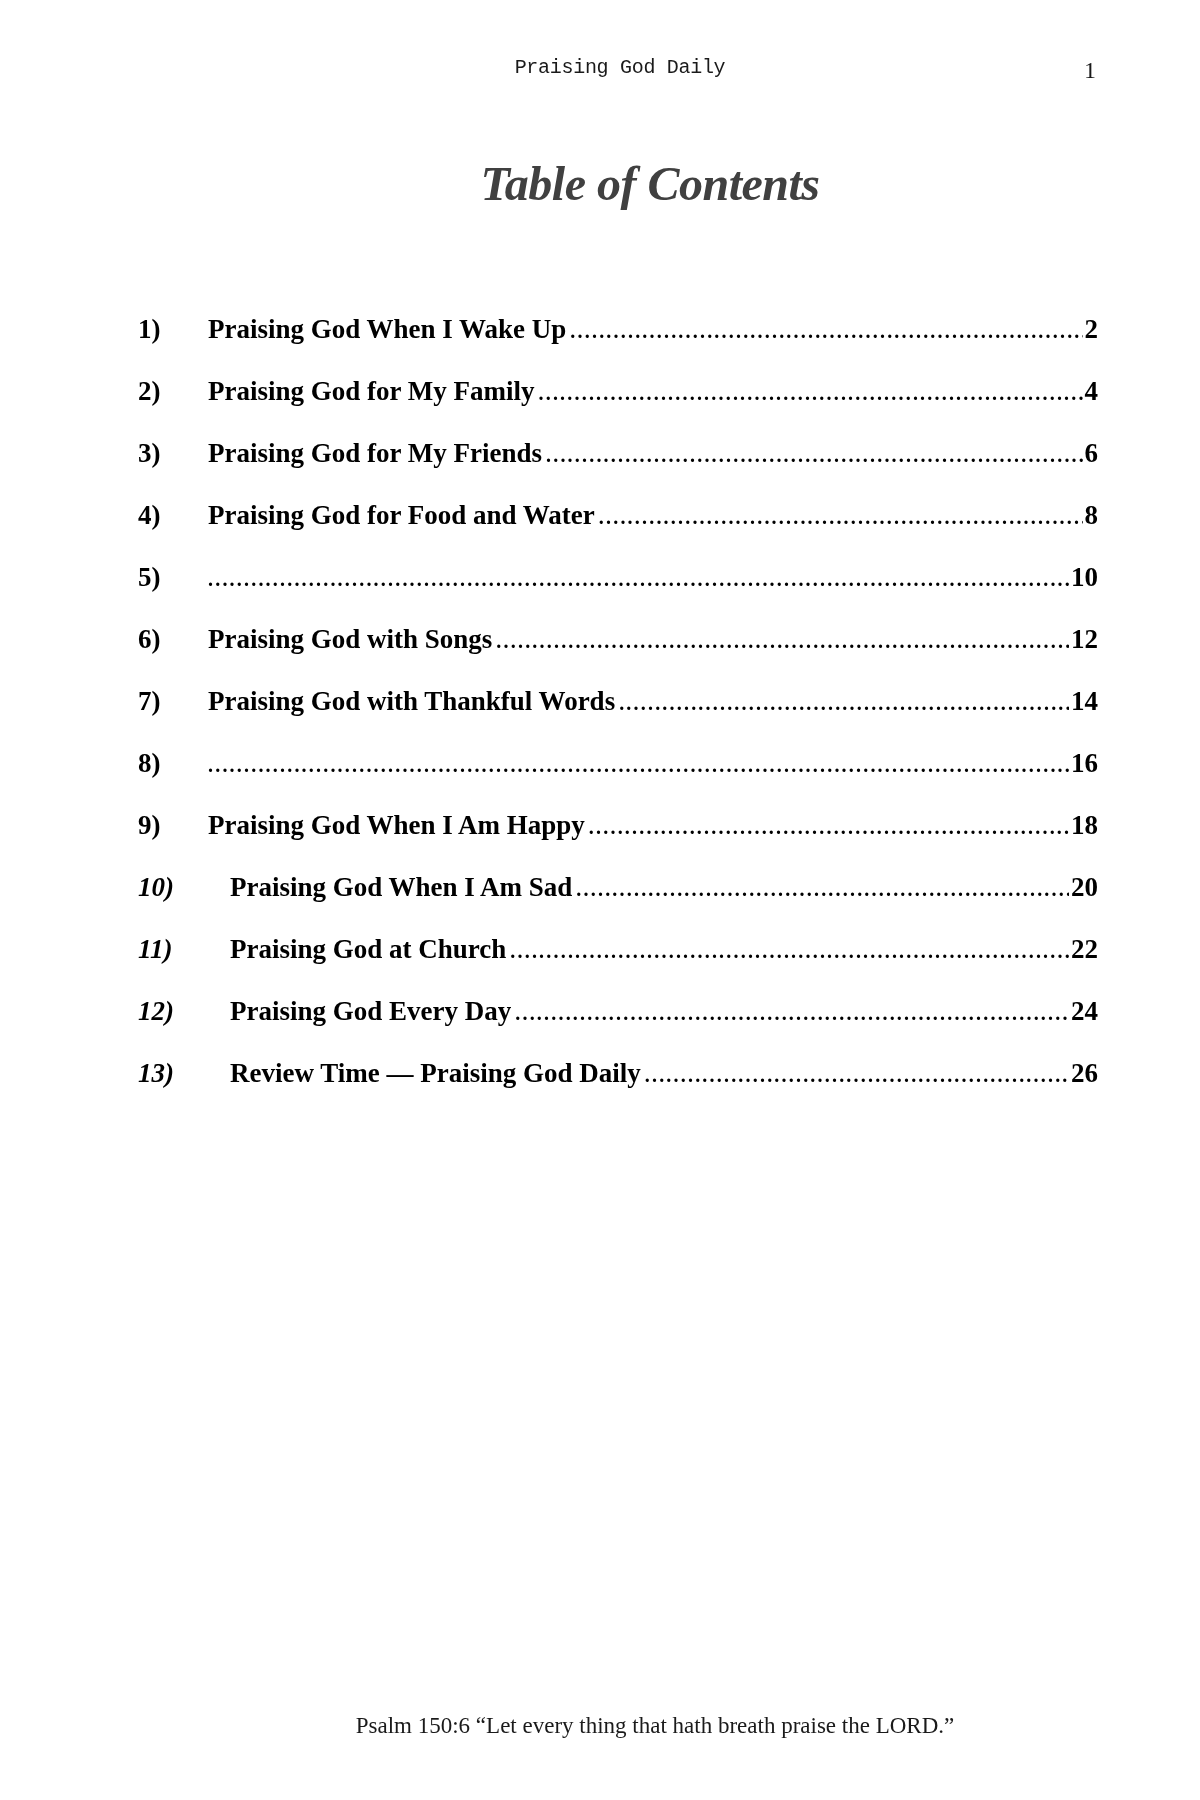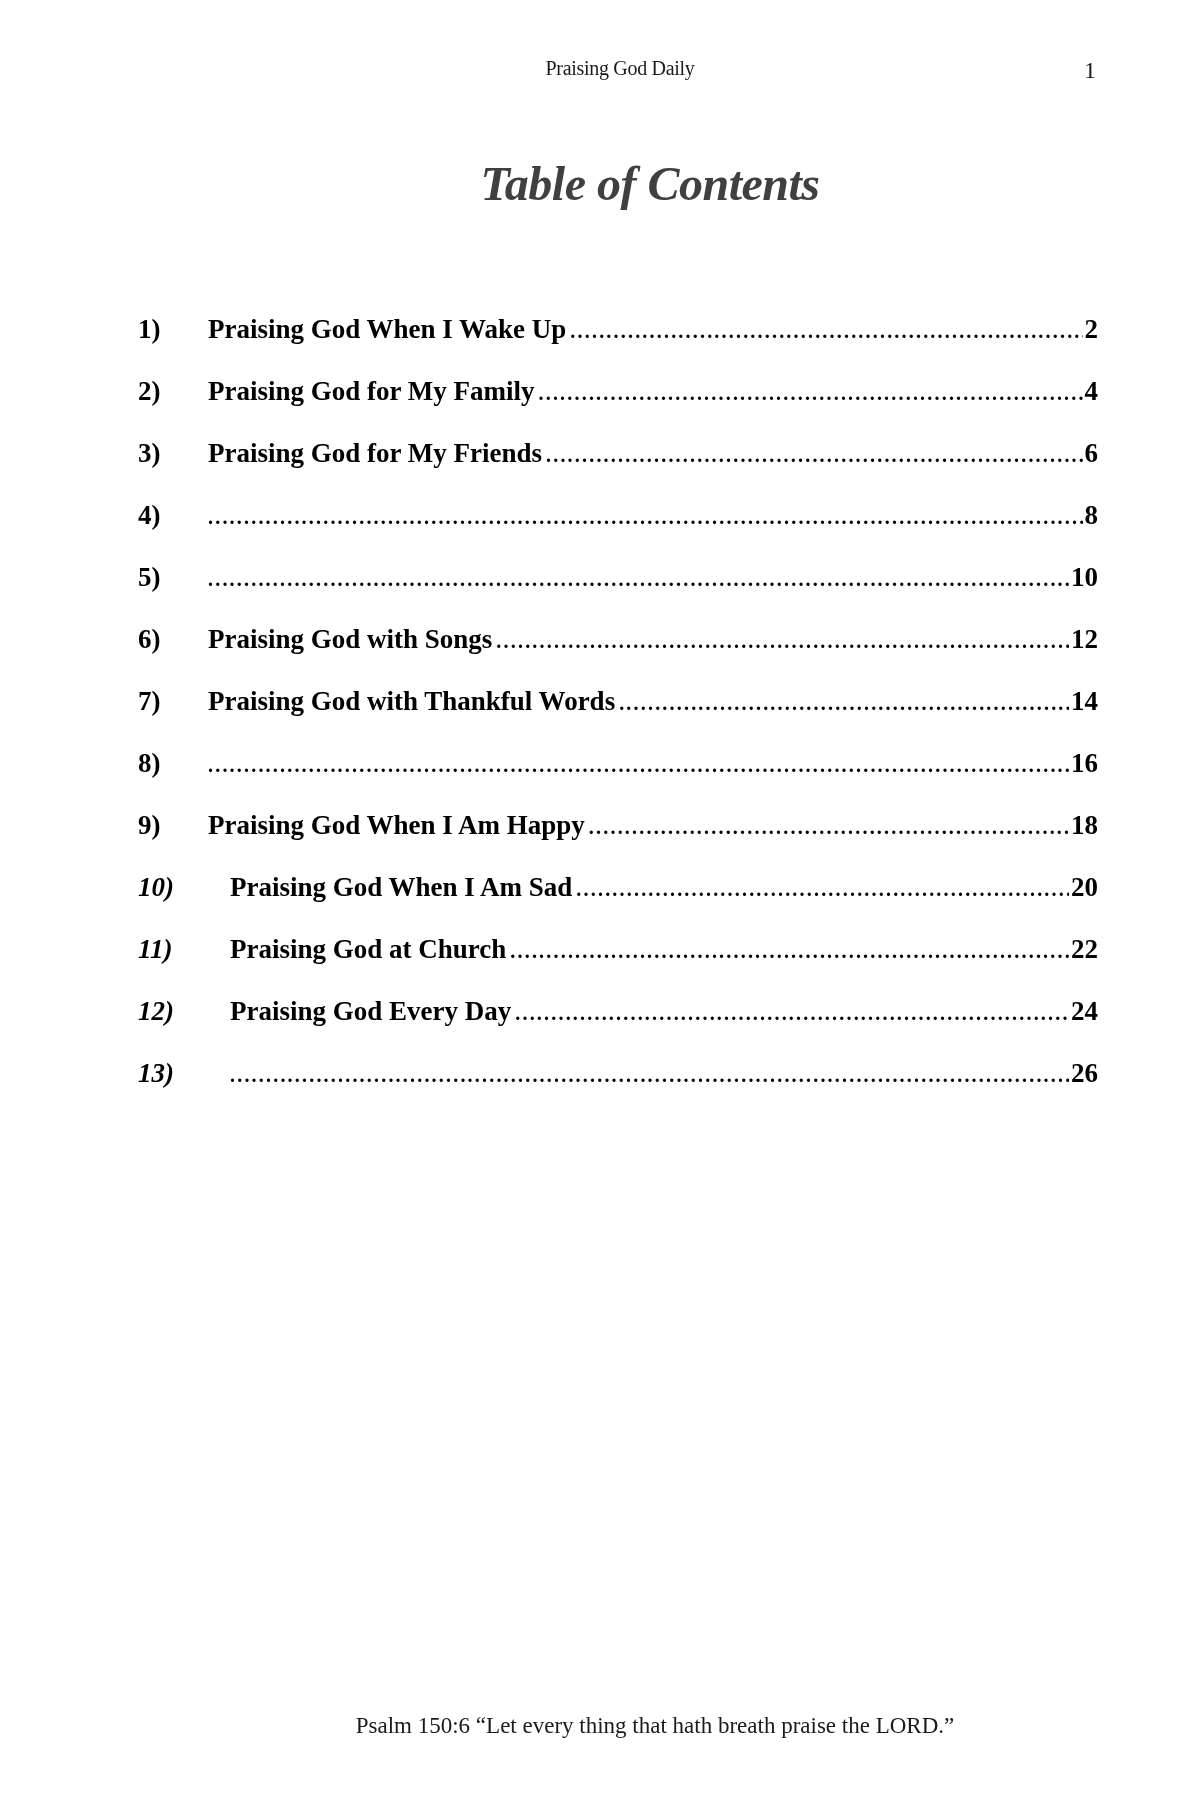--- a/index.html
+++ b/index.html
@@ -13,21 +13,21 @@
       position: relative;
       overflow: hidden;
       color: #000000;
     }
     .page-header-title {
       position: absolute;
       top: 58px;
       left: 420px;
       width: 400px;
       text-align: center;
-      font-family: Liberation Serif, serif;
+      font-family: Liberation Mono, monospace;
       font-size: 20px;
       letter-spacing: -0.3px;
       color: #1a1a1a;
       line-height: 1;
     }
     .page-number {
       position: absolute;
       top: 58px;
       left: 1070px;
       width: 40px;
@@ -136,20 +136,21 @@
     <span class="toc-page">4</span>
   </li>
   <li class="toc-entry">
     <span class="toc-num">3)</span>
     <span class="toc-title">Praising God for My Friends</span>
     <span class="toc-leader"></span>
     <span class="toc-page">6</span>
   </li>
   <li class="toc-entry">
     <span class="toc-num">4)</span>
+    <span class="toc-title">Praising God for Food and Water</span>
     <span class="toc-leader"></span>
     <span class="toc-page">8</span>
   </li>
   <li class="toc-entry">
     <span class="toc-num">5)</span>
     <span class="toc-leader"></span>
     <span class="toc-page">10</span>
   </li>
   <li class="toc-entry">
     <span class="toc-num">6)</span>
@@ -187,18 +188,19 @@
     <span class="toc-page">22</span>
   </li>
   <li class="toc-entry wide">
     <span class="toc-num">12)</span>
     <span class="toc-title">Praising God Every Day</span>
     <span class="toc-leader"></span>
     <span class="toc-page">24</span>
   </li>
   <li class="toc-entry wide">
     <span class="toc-num">13)</span>
+    <span class="toc-title">Review Time — Praising God Daily</span>
     <span class="toc-leader"></span>
     <span class="toc-page">26</span>
   </li>
 </ul>
 
 <div class="page-footer">Psalm 150:6 “Let every thing that hath breath praise the LORD.”</div>
 
 </body></html>

